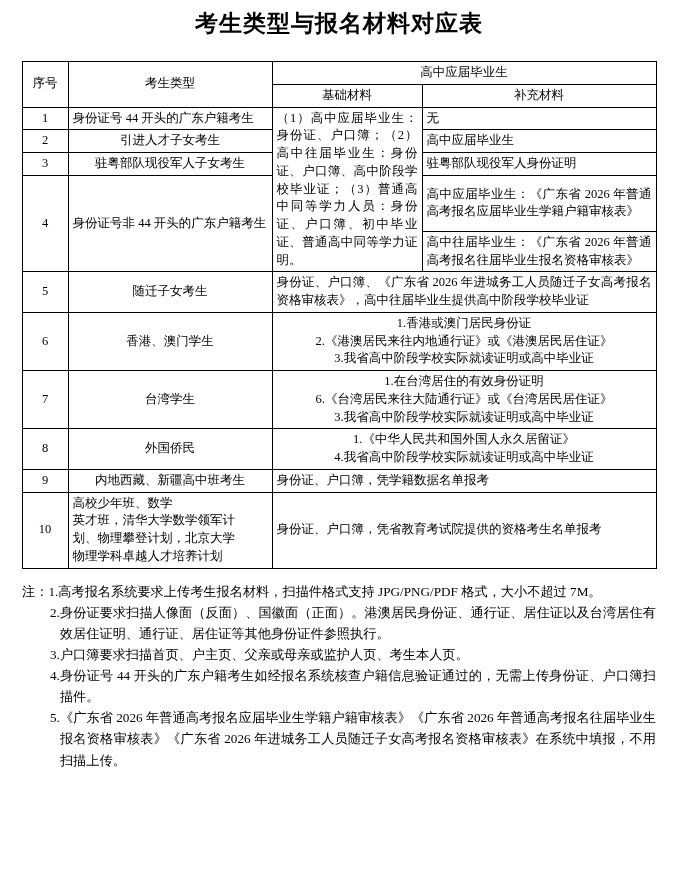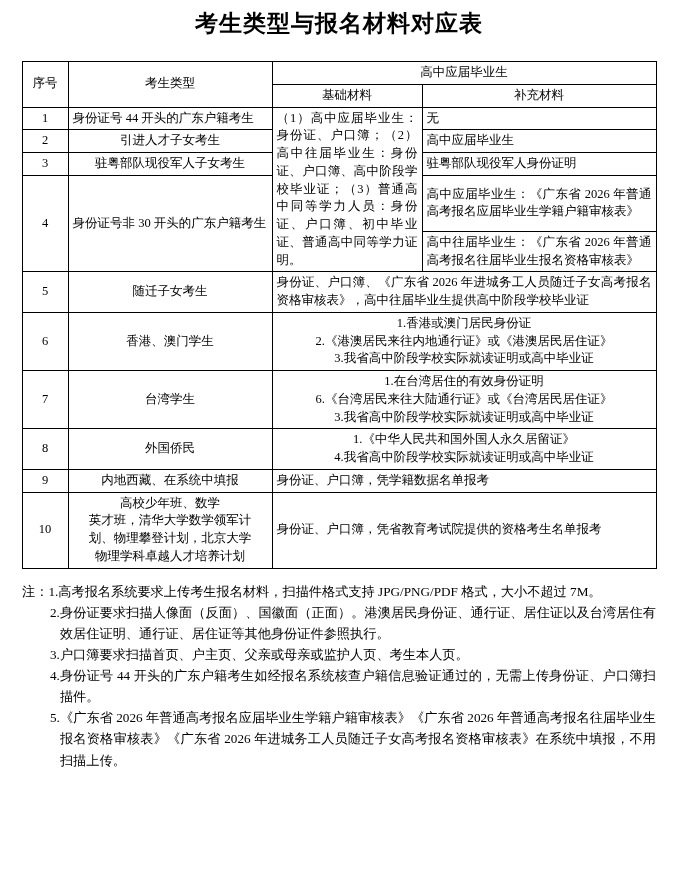--- a/index.html
+++ b/index.html
@@ -89,21 +89,20 @@
     flex: 0 0 auto;
     white-space: pre;
   }
   .note-body {
     flex: 1 1 auto;
     text-align: justify;
     text-align-last: left;
   }
   .notes-indent { padding-left: 28px; }
   .type10 {
-    text-align: center;
     line-height: 1.5;
   }
 </style>
 </head>
 <body>
 
 <div class="page">
 
   <div class="doc-title">考生类型与报名材料对应表</div>
 
@@ -139,21 +138,21 @@
       </tr>
 
       <tr>
         <td class="c-center">3</td>
         <td class="c-center cell-pad">驻粤部队现役军人子女考生</td>
         <td class="c-left cell-pad">驻粤部队现役军人身份证明</td>
       </tr>
 
       <tr>
         <td class="c-center" rowspan="2">4</td>
-        <td class="c-just cell-pad" rowspan="2">身份证号非 30 开头的广东户籍考生</td>
+        <td class="c-just cell-pad" rowspan="2">身份证号非 44 开头的广东户籍考生</td>
         <td class="c-just cell-pad">高中应届毕业生：《广东省 2026 年普通高考报名应届毕业生学籍户籍审核表》</td>
       </tr>
       <tr>
         <td class="c-just cell-pad">高中往届毕业生：《广东省 2026 年普通高考报名往届毕业生报名资格审核表》</td>
       </tr>
 
       <tr>
         <td class="c-center">5</td>
         <td class="c-center cell-pad">随迁子女考生</td>
         <td class="c-just cell-pad" colspan="2">身份证、户口簿、《广东省 2026 年进城务工人员随迁子女高考报名资格审核表》，高中往届毕业生提供高中阶段学校毕业证</td>
@@ -183,21 +182,21 @@
         <td class="c-center">8</td>
         <td class="c-center cell-pad">外国侨民</td>
         <td class="c-left cell-pad multi-line" colspan="2">
           <div>1.《中华人民共和国外国人永久居留证》</div>
           <div>4.我省高中阶段学校实际就读证明或高中毕业证</div>
         </td>
       </tr>
 
       <tr>
         <td class="c-center">9</td>
-        <td class="c-center cell-pad">内地西藏、在系统中填报</td>
+        <td class="c-center cell-pad">内地西藏、新疆高中班考生</td>
         <td class="c-left cell-pad" colspan="2">身份证、户口簿，凭学籍数据名单报考</td>
       </tr>
 
       <tr>
         <td class="c-center">10</td>
         <td class="type10 cell-pad">
           <div>高校少年班、数学</div>
           <div>英才班，清华大学数学领军计</div>
           <div>划、物理攀登计划，北京大学</div>
           <div>物理学科卓越人才培养计划</div>

